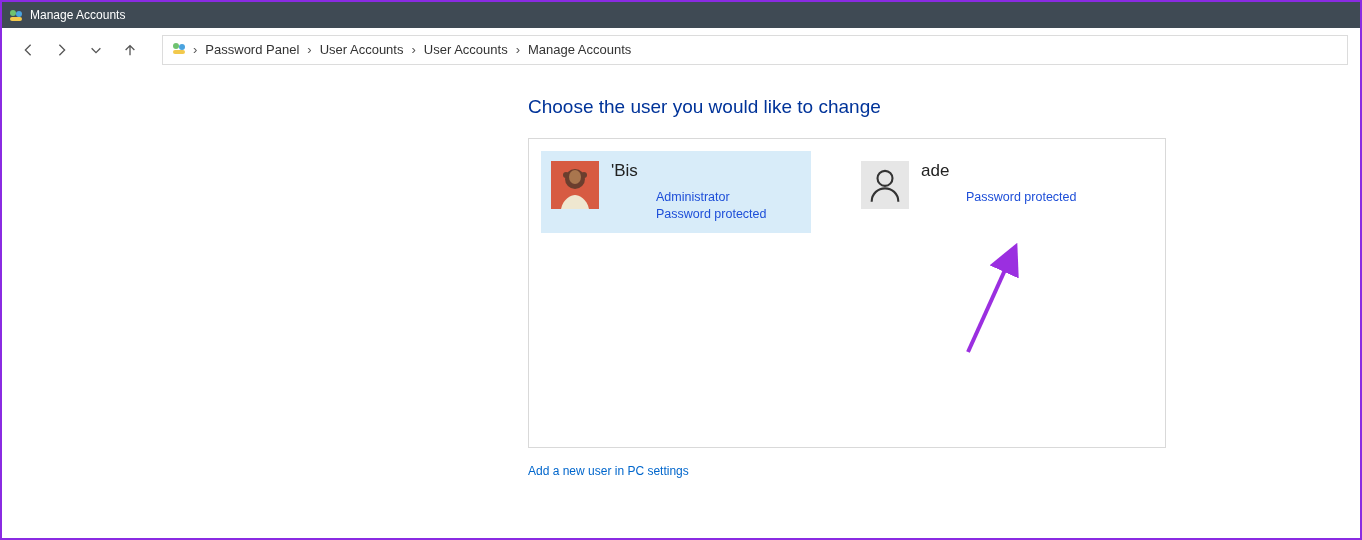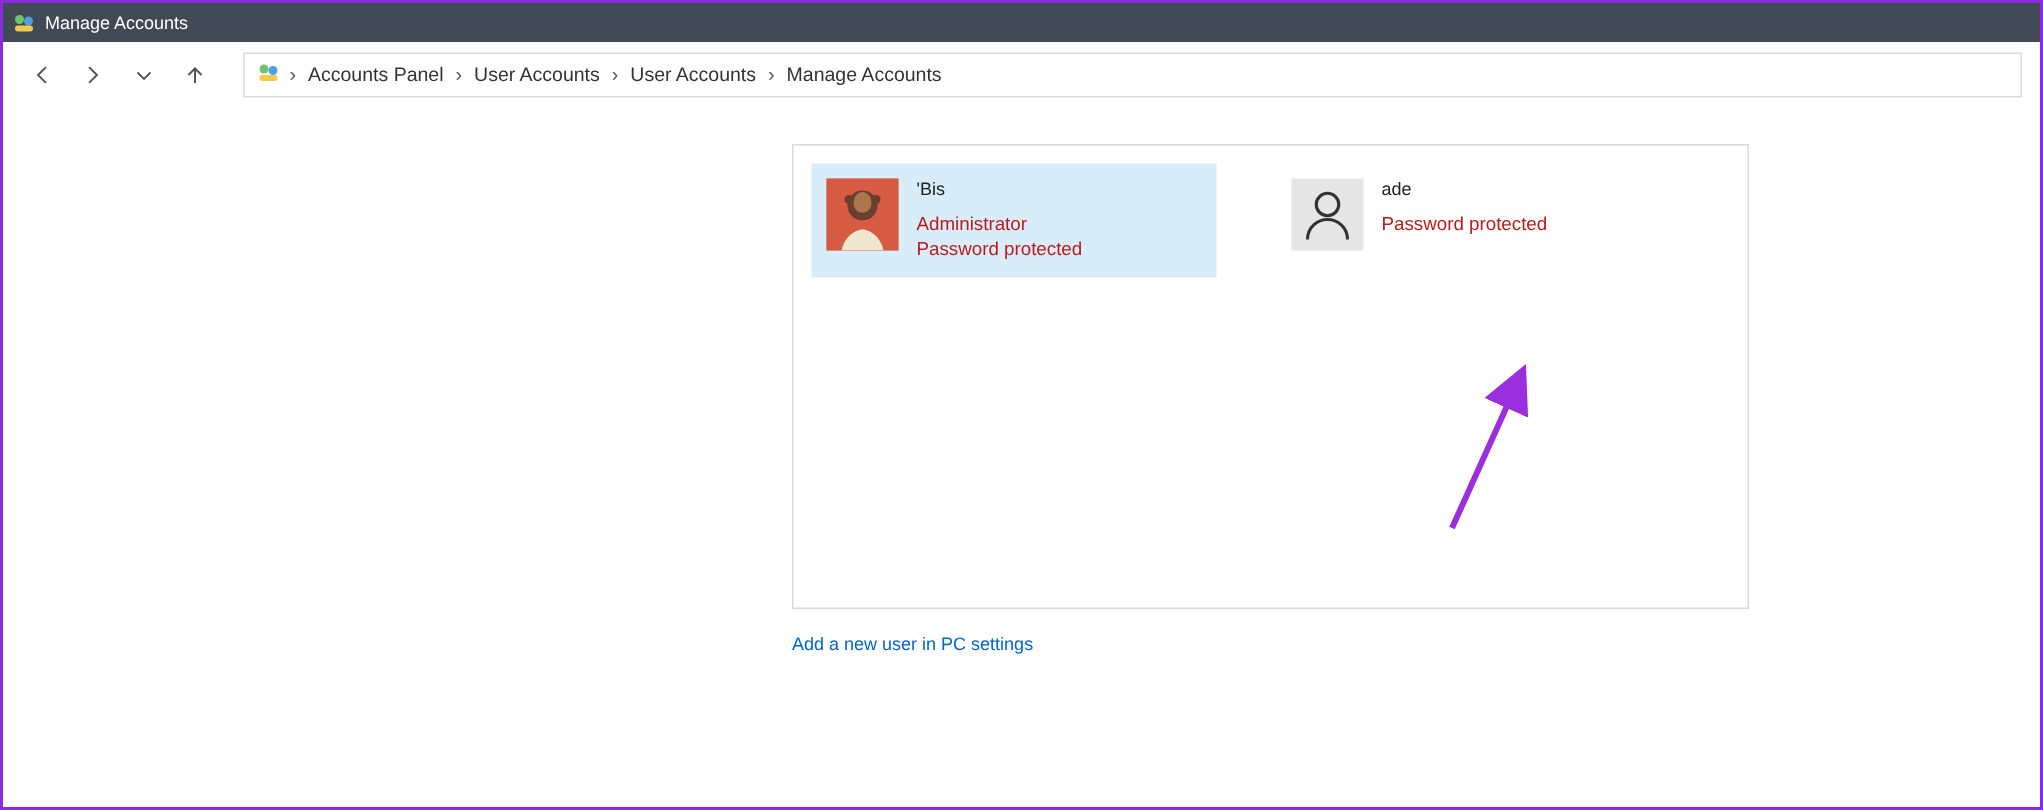--- a/index.html
+++ b/index.html
@@ -20,22 +20,22 @@
 
   
   .content { padding: 24px 0 0 0; }
   .heading { color: #003399; font-size: 19px; font-weight: 400; margin-left: 526px; margin-bottom: 20px; }
   .panel { width: 638px; height: 310px; border: 1px solid #d9d9d9; margin-left: 526px; padding: 12px; position: relative; }
   .accounts { display: flex; gap: 40px; }
   .account-card { width: 270px; padding: 10px; display: flex; gap: 12px; align-items: flex-start; cursor: pointer; }
   .account-card.selected { background: #d8ecf9; }
   .avatar { width: 48px; height: 48px; background: #e6e6e6; display: flex; align-items: center; justify-content: center; color: #444; }
   .avatar.photo { background: #d75b42; }
-  .acc-info .acc-name { font-size: 12px; margin-bottom: 8px; }
-  .acc-info .acc-line { font-size: 12.5px; color: #b91c1c; line-height: 1.35; }
+  .acc-info .acc-name { font-size: 17px; margin-bottom: 8px; }
+  .acc-info .acc-line { font-size: 12.5px; color: #1d4ed8; line-height: 1.35; margin-left: 45px; }
   .addlink { color: #0066cc; font-size: 12px; margin-left: 526px; margin-top: 16px; cursor: pointer; display: inline-block; }
 
   
   .arrow { position: absolute; left: 954px; top: 240px; pointer-events: none; }
 </style>
 </head>
 <body>
 
 <div class="titlebar">
   <span class="app-icon">
@@ -72,31 +72,32 @@
 
   <div class="addr">
     <span>
       <svg width="16" height="16" viewBox="0 0 16 16">
           <circle cx="5" cy="6" r="3" fill="#6fc26f"></circle>
           <circle cx="11" cy="7" r="3" fill="#4aa3df"></circle>
           <rect x="2" y="10" width="12" height="4" rx="2" fill="#f2c94c"></rect>
         </svg>
     </span>
     <span class="bc-sep">›</span>
-    <span class="crumb">Accounts Panel</span>
+    <span class="crumb">Password Panel</span>
     <span class="bc-sep">›</span>
     <span class="crumb">User Accounts</span>
     <span class="bc-sep">›</span>
     <span class="crumb">User Accounts</span>
     <span class="bc-sep">›</span>
     <span class="crumb">Manage Accounts</span>
   </div>
 </div>
 
 <div class="content">
+  <div class="heading">Choose the user you would like to change</div>
 
   <div class="panel">
     <div class="accounts">
 
       <div class="account-card selected">
         <div class="avatar photo">
           <svg viewBox="0 0 48 48" width="48" height="48">
             <rect width="48" height="48" fill="#d75b42"></rect>
             <circle cx="24" cy="18" r="10" fill="#6b3e2e"></circle>
             <ellipse cx="24" cy="16" rx="6" ry="7" fill="#a9764e"></ellipse>

